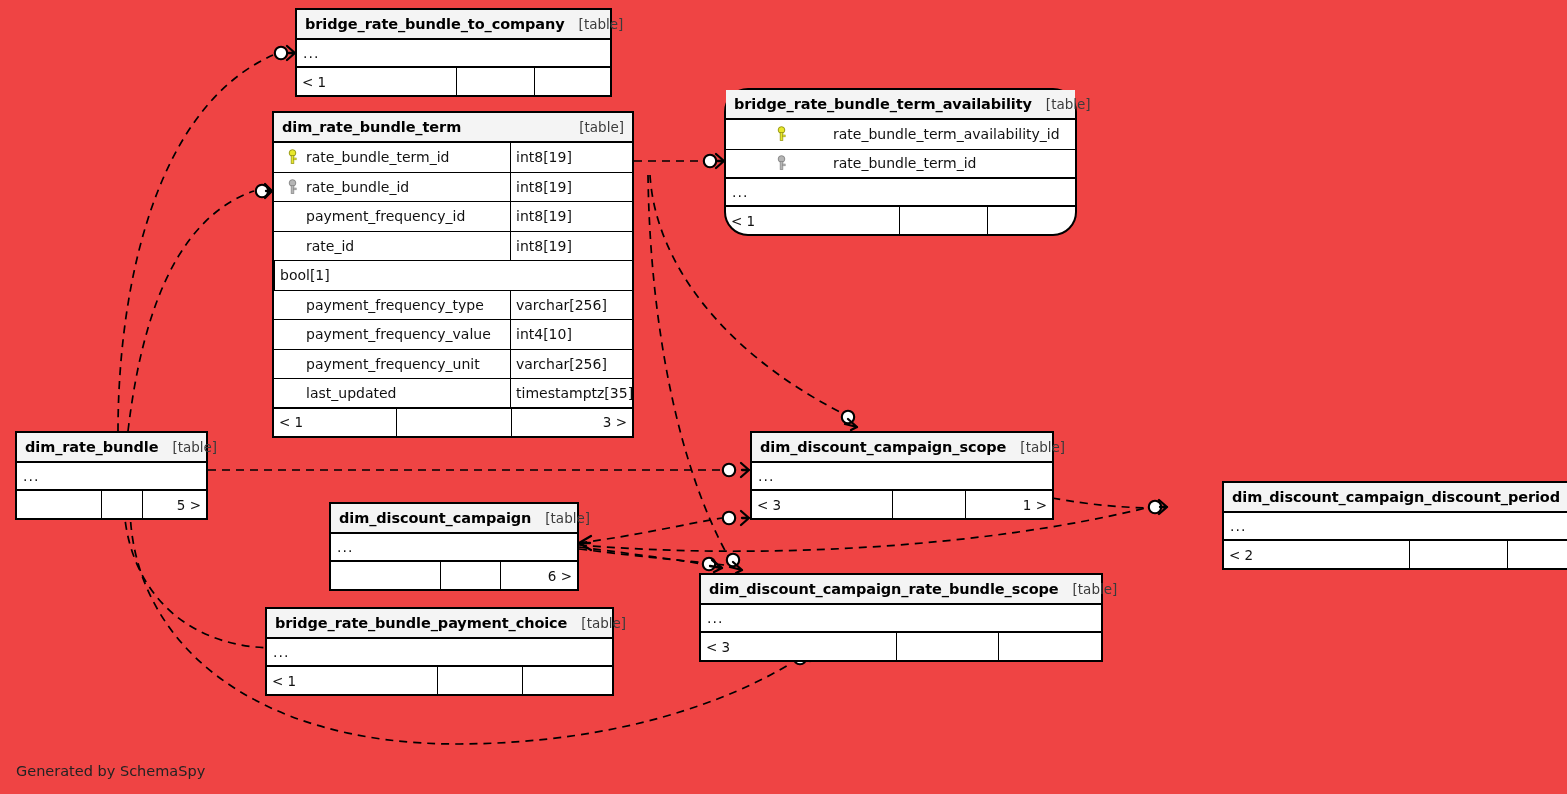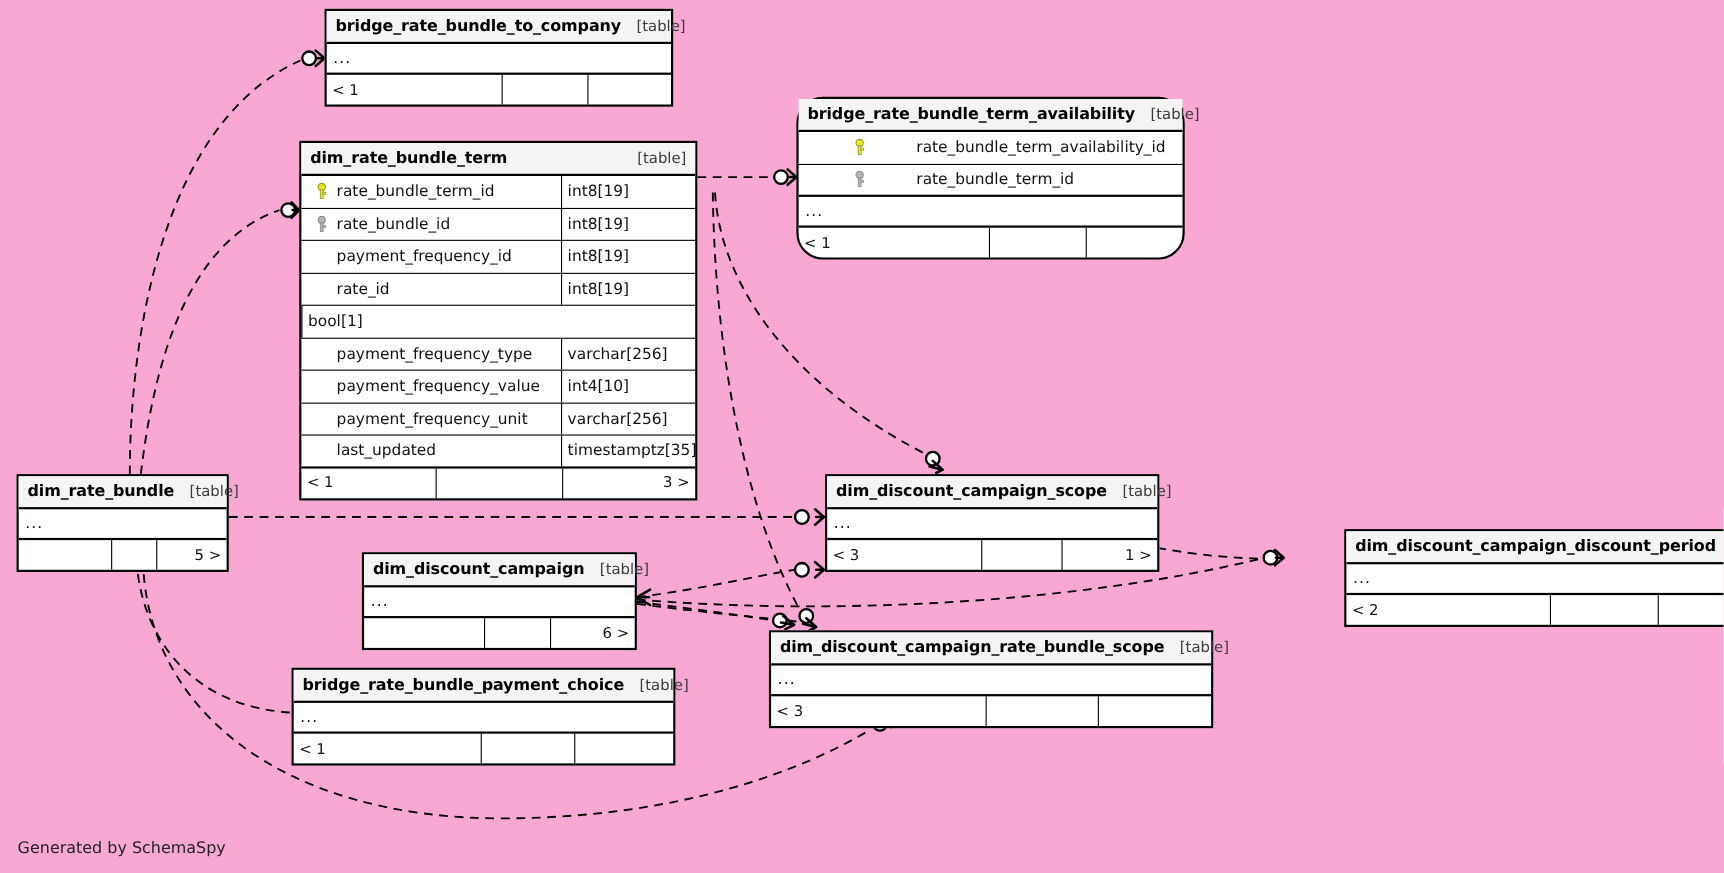--- a/index.html
+++ b/index.html
@@ -8,21 +8,21 @@
     background: #ffffff;
   }
   body {
     font-family: "DejaVu Sans", "Liberation Sans", sans-serif;
   }
   #canvas {
     position: relative;
     width: 1567px;
     height: 794px;
     overflow: hidden;
-    background: #f9a8d4;
+    background: #ef4444;
     text-align: right;
   }
   #edges {
     position: absolute;
     left: 0;
     top: 0;
     width: 1567px;
     height: 794px;
     pointer-events: none;
   }
@@ -233,21 +233,21 @@
       <span class="tbl-type">[table]</span>
     </div>
     <div class="ellipsis-row">...</div>
     <div class="footer-row">
       <div class="footer-cell footer-left" style="width:160px;">&lt; 1</div>
       <div class="footer-cell" style="width:78px;"></div>
       <div class="footer-cell footer-right" style="flex:1;"></div>
     </div>
   </div>
 
-  <div class="table-box" style="left:272px; top:128px; width:362px;">
+  <div class="table-box" style="left:272px; top:111px; width:362px;">
     <div class="tbl-header">
       <span class="tbl-name">dim_rate_bundle_term</span>
       <span class="tbl-type">[table]</span>
     </div>
 
     <div class="col-row">
       <div class="col-name">
         <span class="keyslot">
           <svg width="11" height="16" viewBox="0 0 11 16">
               <circle cx="5.5" cy="4" r="3.3" fill="#e8e82a" stroke="#9a9a18" stroke-width="1"></circle>

